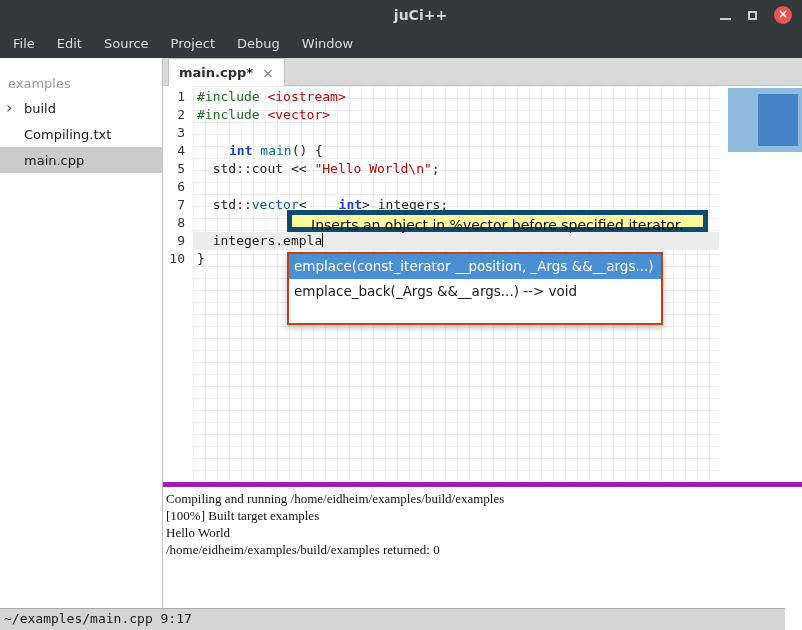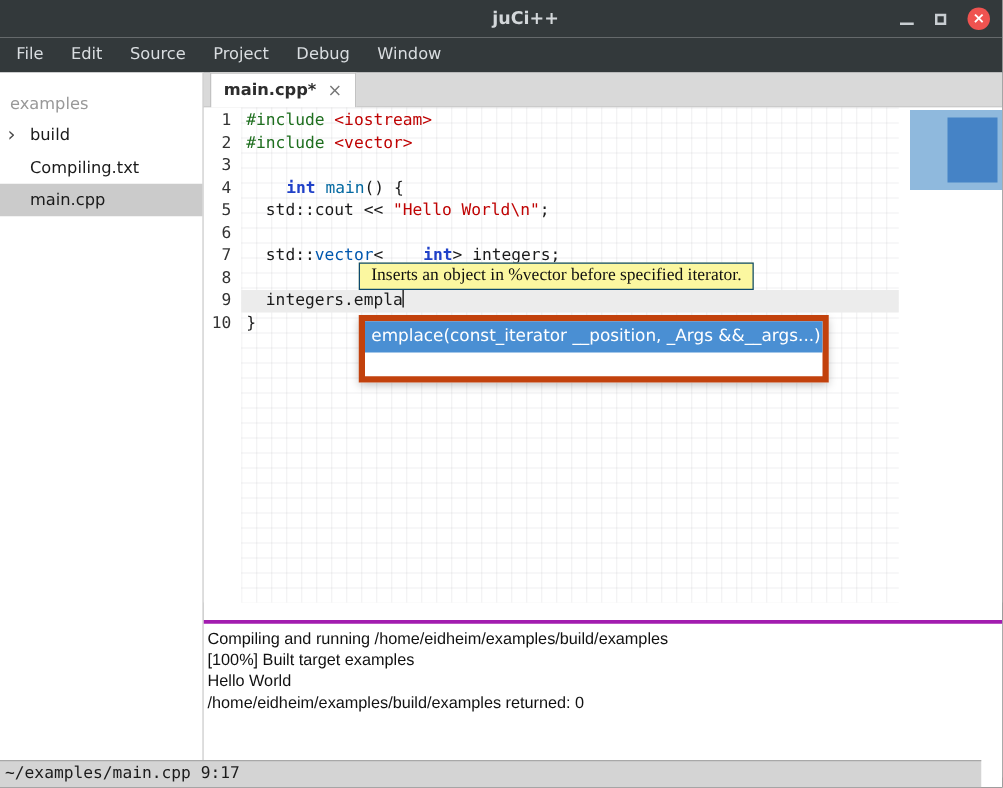--- a/index.html
+++ b/index.html
@@ -54,31 +54,31 @@
   .caret{display:inline-block;width:1px;height:14px;background:#000;vertical-align:-2px;}
   .pp{color:#1e6e1e;} .inc{color:#bf0303;} .kw{color:#2041c8;font-weight:bold;margin-left:32px;}
   .fn{color:#0369a1;} .type{color:#0057ae;} .str{color:#bf0303;}
 
   
   .sb-track{position:absolute;left:728px;top:88px;width:74px;height:64px;background:#8fb9dd;z-index:3;}
   .sb-thumb{position:absolute;left:758px;top:94px;width:40px;height:52px;background:#4583c6;z-index:4;}
 
   
   .tooltip{position:absolute;left:287px;top:210px;height:22px;line-height:20px;background:#fbf7a0;
-           border:1px solid #0c4a6e;box-sizing:border-box;padding:0 9px;font-size:14px;color:#111;
-           white-space:nowrap;z-index:6;font-family:Liberation Serif, serif;}
-  .popup{position:absolute;left:287px;top:252px;width:376px;background:#fff;border:5px solid #c2410c;
+           border:5px solid #0c4a6e;box-sizing:border-box;padding:0 19px;font-size:14px;color:#111;
+           white-space:nowrap;z-index:6;}
+  .popup{position:absolute;left:287px;top:252px;width:376px;background:#fff;border:2px solid #c2410c;
          box-shadow:0 3px 7px rgba(0,0,0,0.25);padding-bottom:19px;z-index:7;box-sizing:border-box;}
   .comp-row{height:25px;line-height:25px;padding:0 5px;font-size:13.5px;color:#1a1a1a;white-space:nowrap;overflow:hidden;}
   .comp-row.sel{background:#4a8fd3;color:#fff;}
 
   
-  .terminal{position:absolute;left:163px;top:496px;width:639px;height:126px;background:#fff;
-            border-top:3px solid #a21caf;box-sizing:border-box;color:#111;
-            font-family:Liberation Sans, sans-serif;font-size:13px;
+  .terminal{position:absolute;left:163px;top:482px;width:639px;height:126px;background:#fff;
+            border-top:5px solid #a21caf;box-sizing:border-box;color:#111;
+            font-family:Liberation Serif, serif;font-size:13px;
             line-height:17px;padding:3px;}
   .term-line{white-space:pre;}
 
   
   .statusbar{position:absolute;left:0;top:608px;width:785px;height:22px;background:#d4d4d4;
              border-top:1px solid #a8a8a8;box-sizing:border-box;color:#1b1b1b;
              font-family:"DejaVu Sans Mono","Liberation Mono",monospace;font-size:13px;
              line-height:20px;padding-left:4px;}
 </style>
 </head>
@@ -181,20 +181,21 @@
       </div>
   </div>
 
   <div class="sb-track"></div>
   <div class="sb-thumb"></div>
 
   <div class="tooltip">Inserts an object in %vector before specified iterator.</div>
 
   <div class="popup" id="popup">
       <div class="comp-row sel">emplace(const_iterator __position, _Args &amp;&amp;__args...)</div>
+      <div class="comp-row">emplace_back(_Args &amp;&amp;__args...) --&gt; void</div>
     </div>
 
   <div class="terminal" id="terminal">
       <div class="term-line">Compiling and running /home/eidheim/examples/build/examples</div>
       <div class="term-line">[100%] Built target examples</div>
       <div class="term-line">Hello World</div>
       <div class="term-line">/home/eidheim/examples/build/examples returned: 0</div>
     </div>
 
   <div class="statusbar">~/examples/main.cpp 9:17</div>

